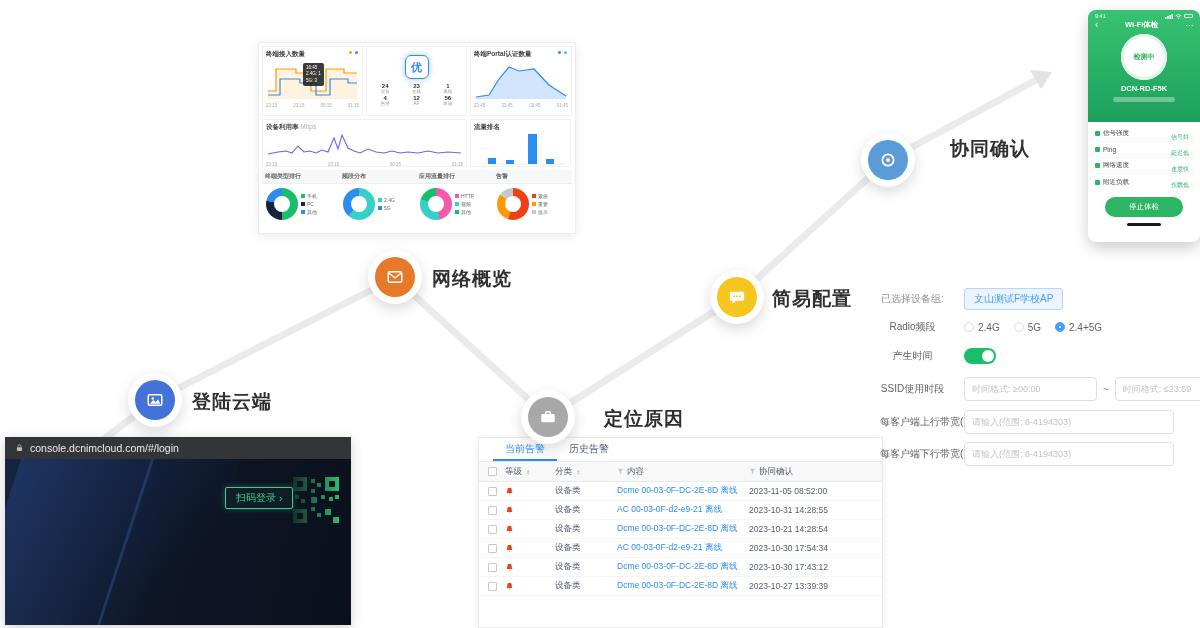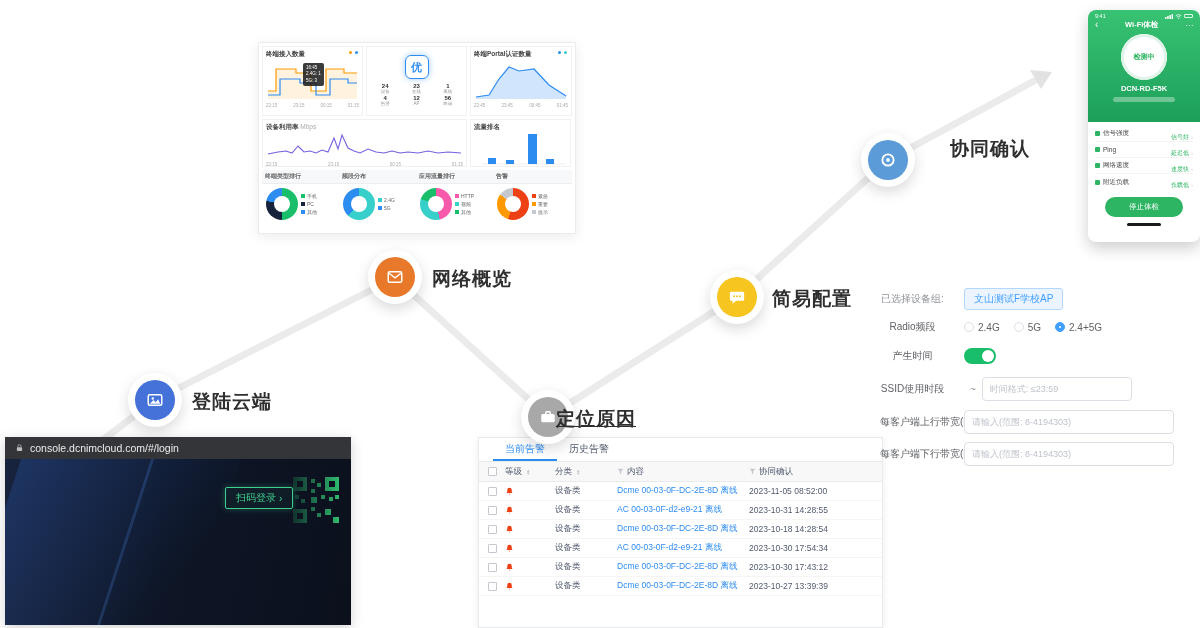--- a/index.html
+++ b/index.html
@@ -158,21 +158,21 @@
   <div class="step-label" style="left:432px;top:266px;">网络概览</div>
 
   <div class="step" style="left:521px;top:390px;">
     <div class="step-inner" style="background: rgb(168, 168, 168);">
       <svg viewBox="0 0 24 24" width="18" height="18">
         <rect x="3" y="8" width="18" height="11" rx="2" fill="#fff"></rect>
         <path d="M9 8V6.5A1.5 1.5 0 0 1 10.5 5h3A1.5 1.5 0 0 1 15 6.5V8" fill="none" stroke="#fff" stroke-width="2"></path>
       </svg>
     </div>
   </div>
-  <div class="step-label" style="left:556px;top:406px;text-decoration:underline;">定位原因</div>
+  <div class="step-label" style="left:604px;top:406px;">定位原因</div>
 
   <div class="step" style="left:710px;top:270px;">
     <div class="step-inner" style="background: rgb(246, 197, 31);">
       <svg viewBox="0 0 24 24" width="18" height="18">
         <path d="M4 5h16a1.5 1.5 0 0 1 1.5 1.5v9A1.5 1.5 0 0 1 20 17h-9l-5 4v-4H4a1.5 1.5 0 0 1-1.5-1.5v-9A1.5 1.5 0 0 1 4 5z" fill="#fff"></path>
         <circle cx="8" cy="11" r="1.3" fill="#f6c51f"></circle>
           <circle cx="12" cy="11" r="1.3" fill="#f6c51f"></circle>
           <circle cx="16" cy="11" r="1.3" fill="#f6c51f"></circle>
       </svg>
     </div>
@@ -482,21 +482,21 @@
       <div class="col-cb">
           <span class="cb"></span>
         </div>
       <div class="col-level">
           <svg width="9" height="9" viewBox="0 0 24 24">
             <path d="M12 2a6 6 0 0 0-6 6v4l-2 4h16l-2-4V8a6 6 0 0 0-6-6zM10 18a2 2 0 0 0 4 0z" fill="#ed4014"></path>
           </svg>
         </div>
       <div class="col-cat">设备类</div>
       <div class="col-content"><a href="#">Dcme 00-03-0F-DC-2E-8D 离线</a></div>
-      <div class="col-time">2023-10-18 14:28:54</div>
+      <div class="col-time">2023-10-21 14:28:54</div>
     </div>
     <div class="al-row">
       <div class="col-cb">
           <span class="cb"></span>
         </div>
       <div class="col-level">
           <svg width="9" height="9" viewBox="0 0 24 24">
             <path d="M12 2a6 6 0 0 0-6 6v4l-2 4h16l-2-4V8a6 6 0 0 0-6-6zM10 18a2 2 0 0 0 4 0z" fill="#ed4014"></path>
           </svg>
         </div>
@@ -553,20 +553,21 @@
             <span>2.4+5G</span>
           </label>
       </div>
     </div>
     <div class="cfg-row" style="margin-bottom:13px;">
       <div class="cfg-label">产生时间</div>
       <div class="toggle"></div>
     </div>
     <div class="cfg-row" style="margin-bottom:9px;">
       <div class="cfg-label">SSID使用时段</div>
+      <input class="cfg-input" style="width: 150px;" placeholder="时间格式: ≥00:00">
       <span class="tilde">~</span>
       <input class="cfg-input" style="width: 150px;" placeholder="时间格式: ≤23:59">
     </div>
     <div class="cfg-row" style="margin-bottom:8px;">
       <div class="cfg-label">每客户端上行带宽(kbps)</div>
       <input class="cfg-input" style="width: 210px;" placeholder="请输入(范围: 8-4194303)">
     </div>
     <div class="cfg-row">
       <div class="cfg-label">每客户端下行带宽(kbps)</div>
       <input class="cfg-input" style="width: 210px;" placeholder="请输入(范围: 8-4194303)">

